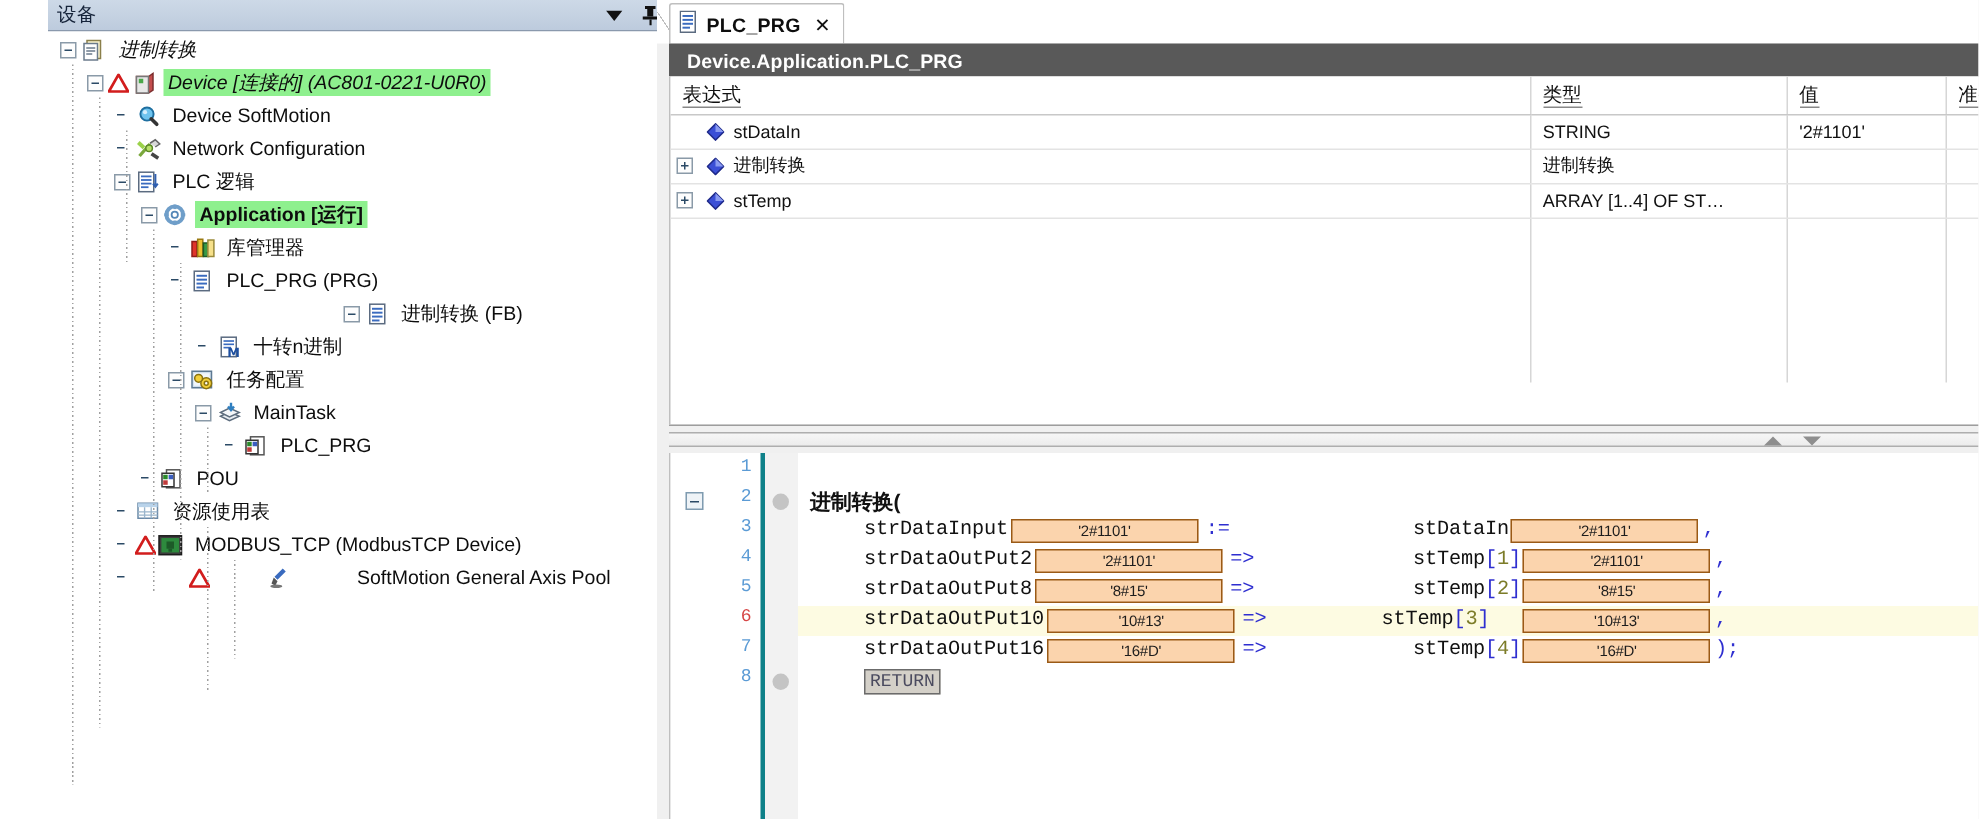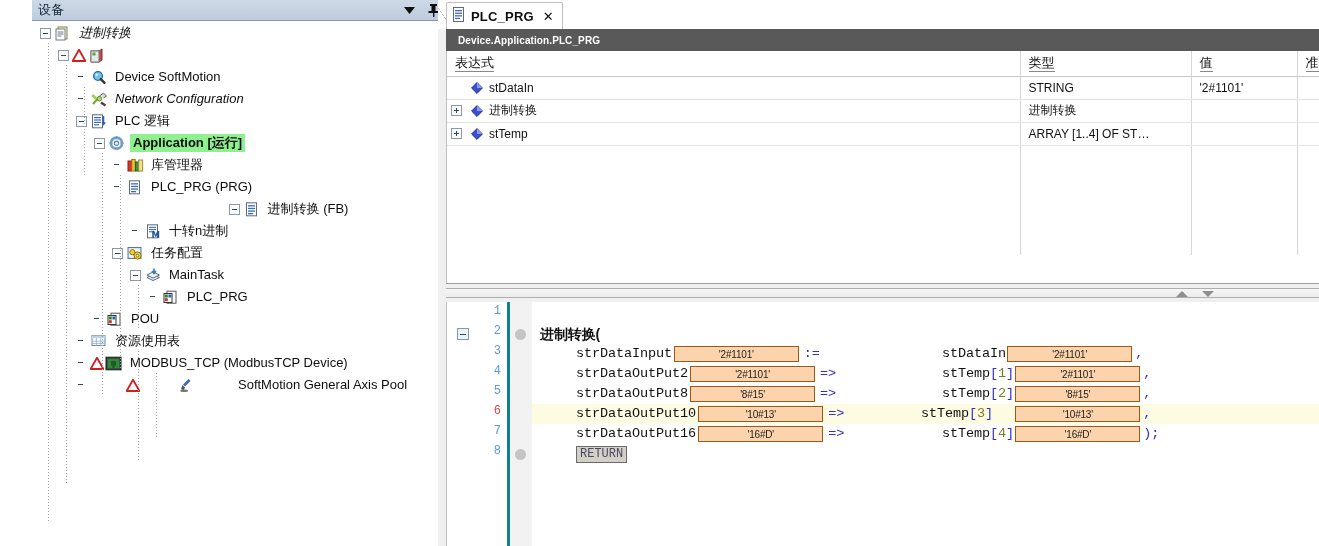--- a/index.html
+++ b/index.html
@@ -120,21 +120,21 @@
     position:absolute; left:0px; top:8px; width:14px; height:21px;
     background: linear-gradient(to top right, transparent 49.5%, #bfbfbf 49.5%, #bfbfbf 52%, transparent 52%);
   }
   .tab-label { font-weight: bold; font-size: 13px; color:#0e0e0e; margin-left:5px; letter-spacing:.2px;}
   .tab-close { margin-left: 9px; font-weight:bold; font-size:13px; color:#111; line-height:1; }
 
   .path-bar {
     position:absolute; left:8px; right:0; top:29px; height: 22px;
     background: #595959;
     color:#ffffff;
-    font-weight:bold; font-size:10px;
+    font-weight:bold; font-size:13px;
     display:flex; align-items:center;
     padding-left: 12px;
     letter-spacing:.1px;
   }
 
   
   #watch {
     position:absolute; left:8px; right:0; top:51px; height: 232px;
     background: #ffffff;
     border-left:1px solid #bfbfbf;
@@ -310,33 +310,34 @@
                 <path d="M7 0.8 L13.4 12 L0.6 12 Z" fill="#ffffff" stroke="#d21d1d" stroke-width="1.8" stroke-linejoin="round"></path>
               </svg>
             </span>
             <span class="ticon">
               <svg width="15" height="15" viewBox="0 0 15 15">
                 <path d="M2 3 L10 3 L13 1 L13 12 L10 14 L2 14 Z" fill="#c44d4d" stroke="#7d2e2e"></path>
                 <rect x="2" y="3" width="8" height="11" fill="#e8e8e8" stroke="#777"></rect>
                 <rect x="3.5" y="4.5" width="3" height="3" fill="#4aa84a"></rect>
               </svg>
             </span>
+            <span class="lbl"><span class="lbl-bg italic-green">Device [连接的] (AC801-0221-U0R0)</span></span>
           </div>
           <div class="trow" style="padding-left: 44px;">
             <span class="expander none"></span>
             <span class="ticon">
               <svg width="16" height="15" viewBox="0 0 16 15">
                 <circle cx="7" cy="6" r="4.4" fill="#6fc4ef" stroke="#1f6fa0" stroke-width="1.3"></circle>
                 <circle cx="5.7" cy="4.8" r="1.4" fill="#e7f6ff" opacity=".85"></circle>
                 <path d="M9.8 9.2 L13.5 12.9" stroke="#333" stroke-width="2.4" stroke-linecap="round"></path>
               </svg>
             </span>
             <span class="lbl"><span class="lbl-bg">Device SoftMotion</span></span>
           </div>
-          <div class="trow" style="padding-left: 44px; font-style: italic;">
+          <div class="trow" style="padding-left: 44px;">
             <span class="expander none"></span>
             <span class="ticon">
               <svg width="17" height="15" viewBox="0 0 17 15">
                 <path d="M2 12 L9 4" stroke="#7aa83c" stroke-width="2.2"></path>
                 <path d="M1.2 3 L5 6.5" stroke="#9bd24a" stroke-width="2.6"></path>
                 <path d="M9 3.5 L12.5 1.2 L15.5 4 L12.5 6" fill="#d8d8d8" stroke="#666"></path>
                 <path d="M10 10.5 L14.5 13.5" stroke="#444" stroke-width="2.4"></path>
                 <circle cx="8.4" cy="6.8" r="2.2" fill="#b8e06a" stroke="#5d8a27"></circle>
               </svg>
             </span>

